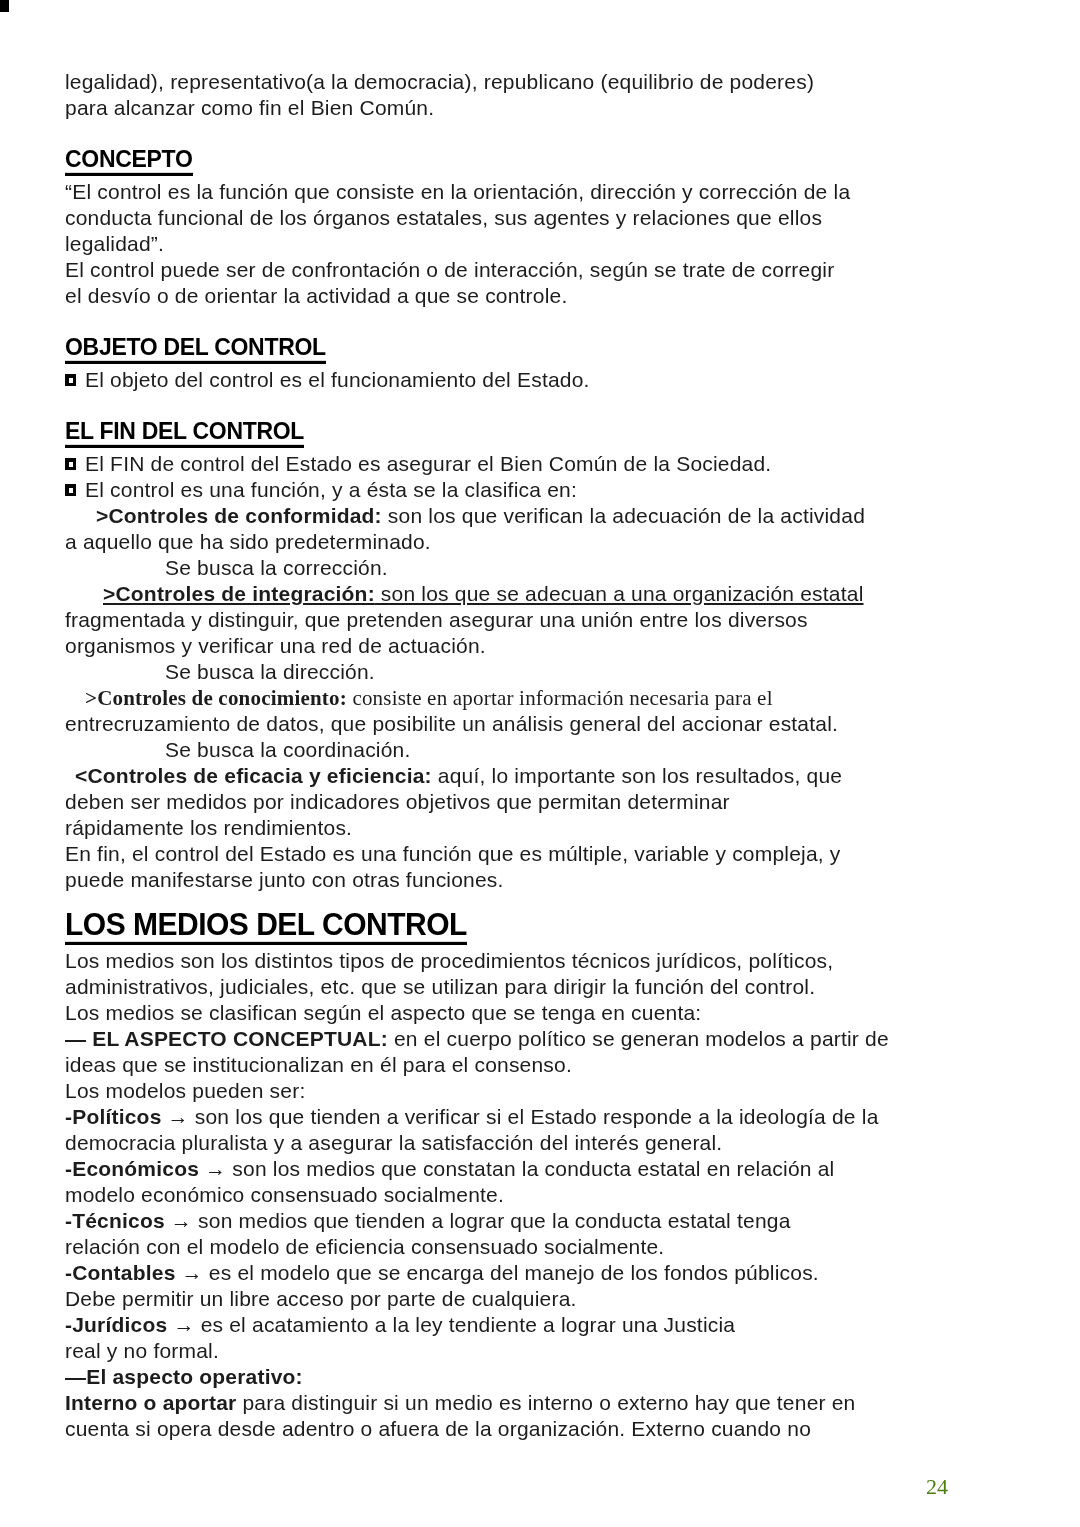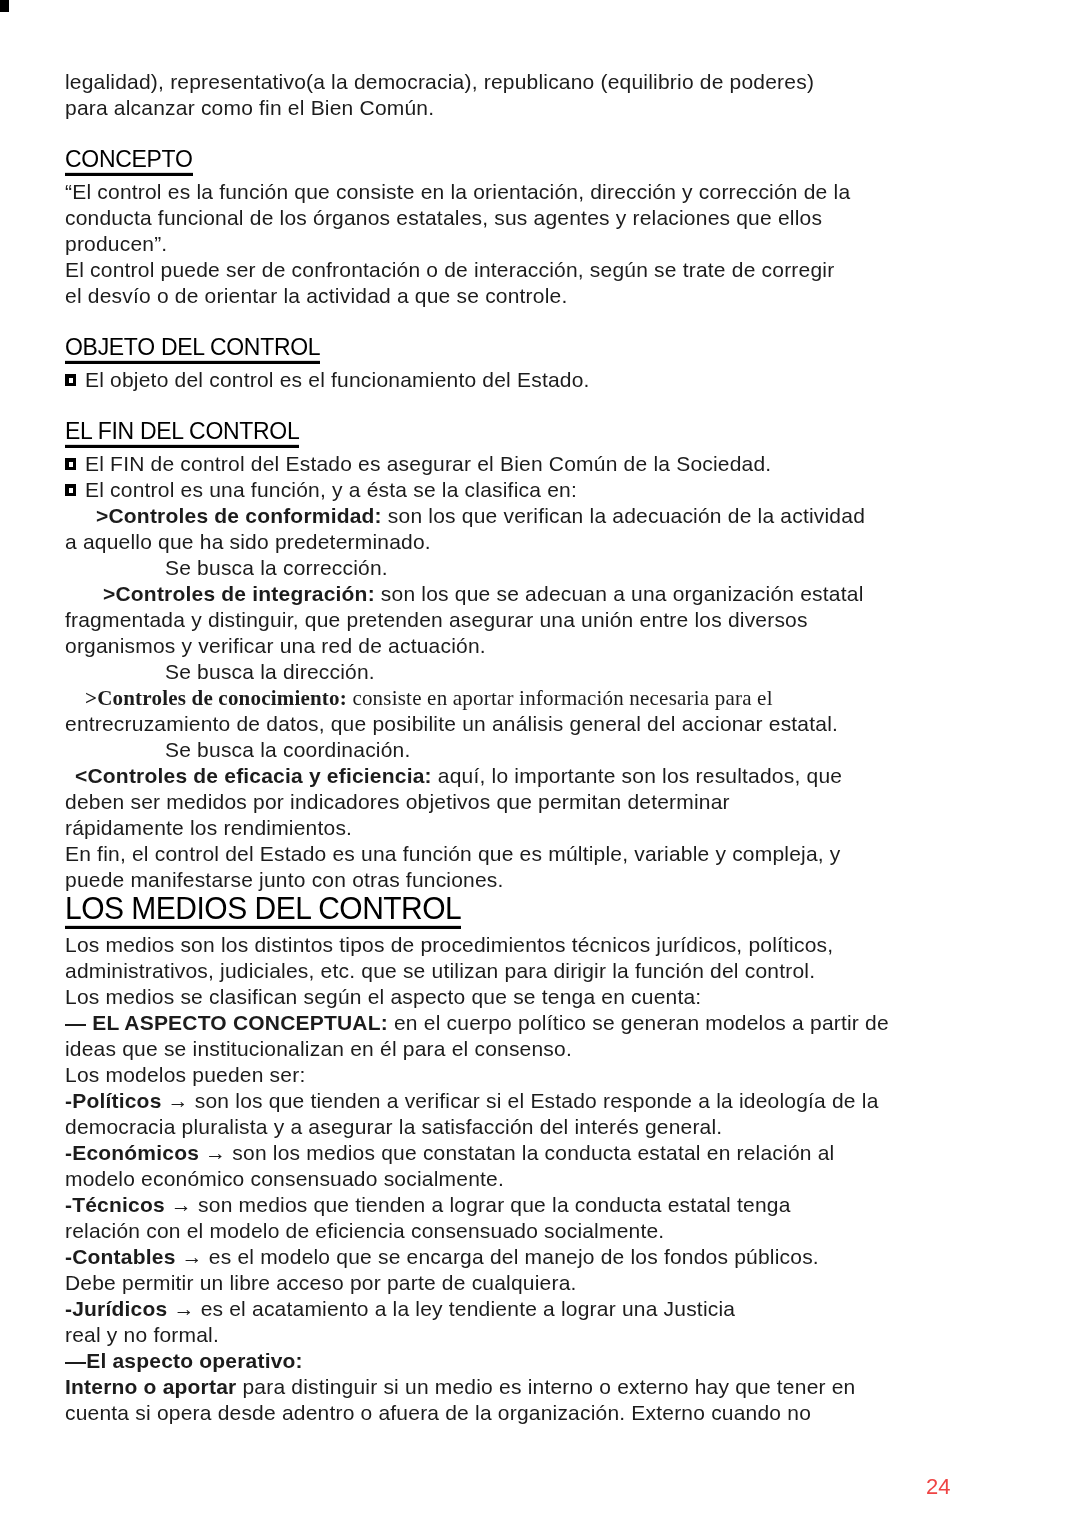--- a/index.html
+++ b/index.html
@@ -15,65 +15,65 @@
     position:absolute; left:0; top:0; width:9px; height:12px; background:#000;
   }
   .page {
     position:absolute; top:69px; left:65px; width:970px;
   }
   .line {
     font-size:21px; line-height:26px; letter-spacing:0.2px; white-space:nowrap;
   }
   .b { font-weight:bold; }
   .heading {
-    font-size:23px; line-height:26px; font-weight:400; letter-spacing:-0.3px;
+    font-size:23px; line-height:26px; font-weight:700; letter-spacing:-0.3px;
     margin-top:25px; margin-bottom:3px; white-space:nowrap; color:#000;
   }
   .heading-lg {
-    font-size:30px; line-height:32px; margin-top:0; letter-spacing:-0.5px;
+    font-size:30px; line-height:32px; margin-top:16px; letter-spacing:-0.5px;
   }
   .hu {
     display:inline-block; border-bottom:3px solid #000; padding-bottom:1px;
     transform:scaleY(1.05); transform-origin:bottom left;
   }
   .sqb {
     display:inline-block; width:11px; height:12px; background:#000;
     margin-right:9px; position:relative; vertical-align:1px;
   }
   .sqb::after {
     content:""; position:absolute; left:3.5px; top:4px; width:4px; height:4.5px; background:#fff;
   }
   .page-number {
     position:absolute; left:926px; top:1474px;
-    font-family:Liberation Sans, sans-serif; font-size:22px; color:#ef4444;
+    font-family:Liberation Serif, serif; font-size:22px; color:#4d7c0f;
   }
 </style>
 </head>
 <body>
 
 <div class="corner-mark"></div>
 
 <div class="page">
     <div class="line"><span>legalidad), representativo(a la democracia), republicano (equilibrio de poderes)</span></div>
     <div class="line"><span>para alcanzar como fin el Bien Común.</span></div>
     <div class="heading"><span class="hu">CONCEPTO</span></div>
     <div class="line"><span>“El control es la función que consiste en la orientación, dirección y corrección de la</span></div>
     <div class="line"><span>conducta funcional de los órganos estatales, sus agentes y relaciones que ellos</span></div>
-    <div class="line"><span>producen”.</span></div>
+    <div class="line"><span>legalidad”.</span></div>
     <div class="line"><span>El control puede ser de confrontación o de interacción, según se trate de corregir</span></div>
     <div class="line"><span>el desvío o de orientar la actividad a que se controle.</span></div>
     <div class="heading"><span class="hu">OBJETO DEL CONTROL</span></div>
     <div class="line"><span class="sqb"></span><span>El objeto del control es el funcionamiento del Estado.</span></div>
     <div class="heading"><span class="hu">EL FIN DEL CONTROL</span></div>
     <div class="line"><span class="sqb"></span><span>El FIN de control del Estado es asegurar el Bien Común de la Sociedad.</span></div>
     <div class="line"><span class="sqb"></span><span>El control es una función, y a ésta se la clasifica en:</span></div>
     <div class="line" style="padding-left: 31px;"><span class="b">&gt;Controles de conformidad:</span><span> son los que verifican la adecuación de la actividad</span></div>
     <div class="line"><span>a aquello que ha sido predeterminado.</span></div>
     <div class="line" style="padding-left: 100px;"><span>Se busca la corrección.</span></div>
-    <div class="line" style="padding-left: 38px;"><span class="b">&gt;Controles de integración:</span><span> son los que se adecuan a una organización estatal</span></div>
+    <div class="line" style="padding-left: 38px; text-decoration: underline;"><span class="b">&gt;Controles de integración:</span><span> son los que se adecuan a una organización estatal</span></div>
     <div class="line"><span>fragmentada y distinguir, que pretenden asegurar una unión entre los diversos</span></div>
     <div class="line"><span>organismos y verificar una red de actuación.</span></div>
     <div class="line" style="padding-left: 100px;"><span>Se busca la dirección.</span></div>
     <div class="line" style="padding-left: 20px; font-family: Liberation Serif, serif;"><span class="b">&gt;Controles de conocimiento:</span><span> consiste en aportar información necesaria para el</span></div>
     <div class="line"><span>entrecruzamiento de datos, que posibilite un análisis general del accionar estatal.</span></div>
     <div class="line" style="padding-left: 100px;"><span>Se busca la coordinación.</span></div>
     <div class="line" style="padding-left: 10px;"><span class="b">&lt;Controles de eficacia y eficiencia:</span><span> aquí, lo importante son los resultados, que</span></div>
     <div class="line"><span>deben ser medidos por indicadores objetivos que permitan determinar</span></div>
     <div class="line"><span>rápidamente los rendimientos.</span></div>
     <div class="line"><span>En fin, el control del Estado es una función que es múltiple, variable y compleja, y</span></div>

